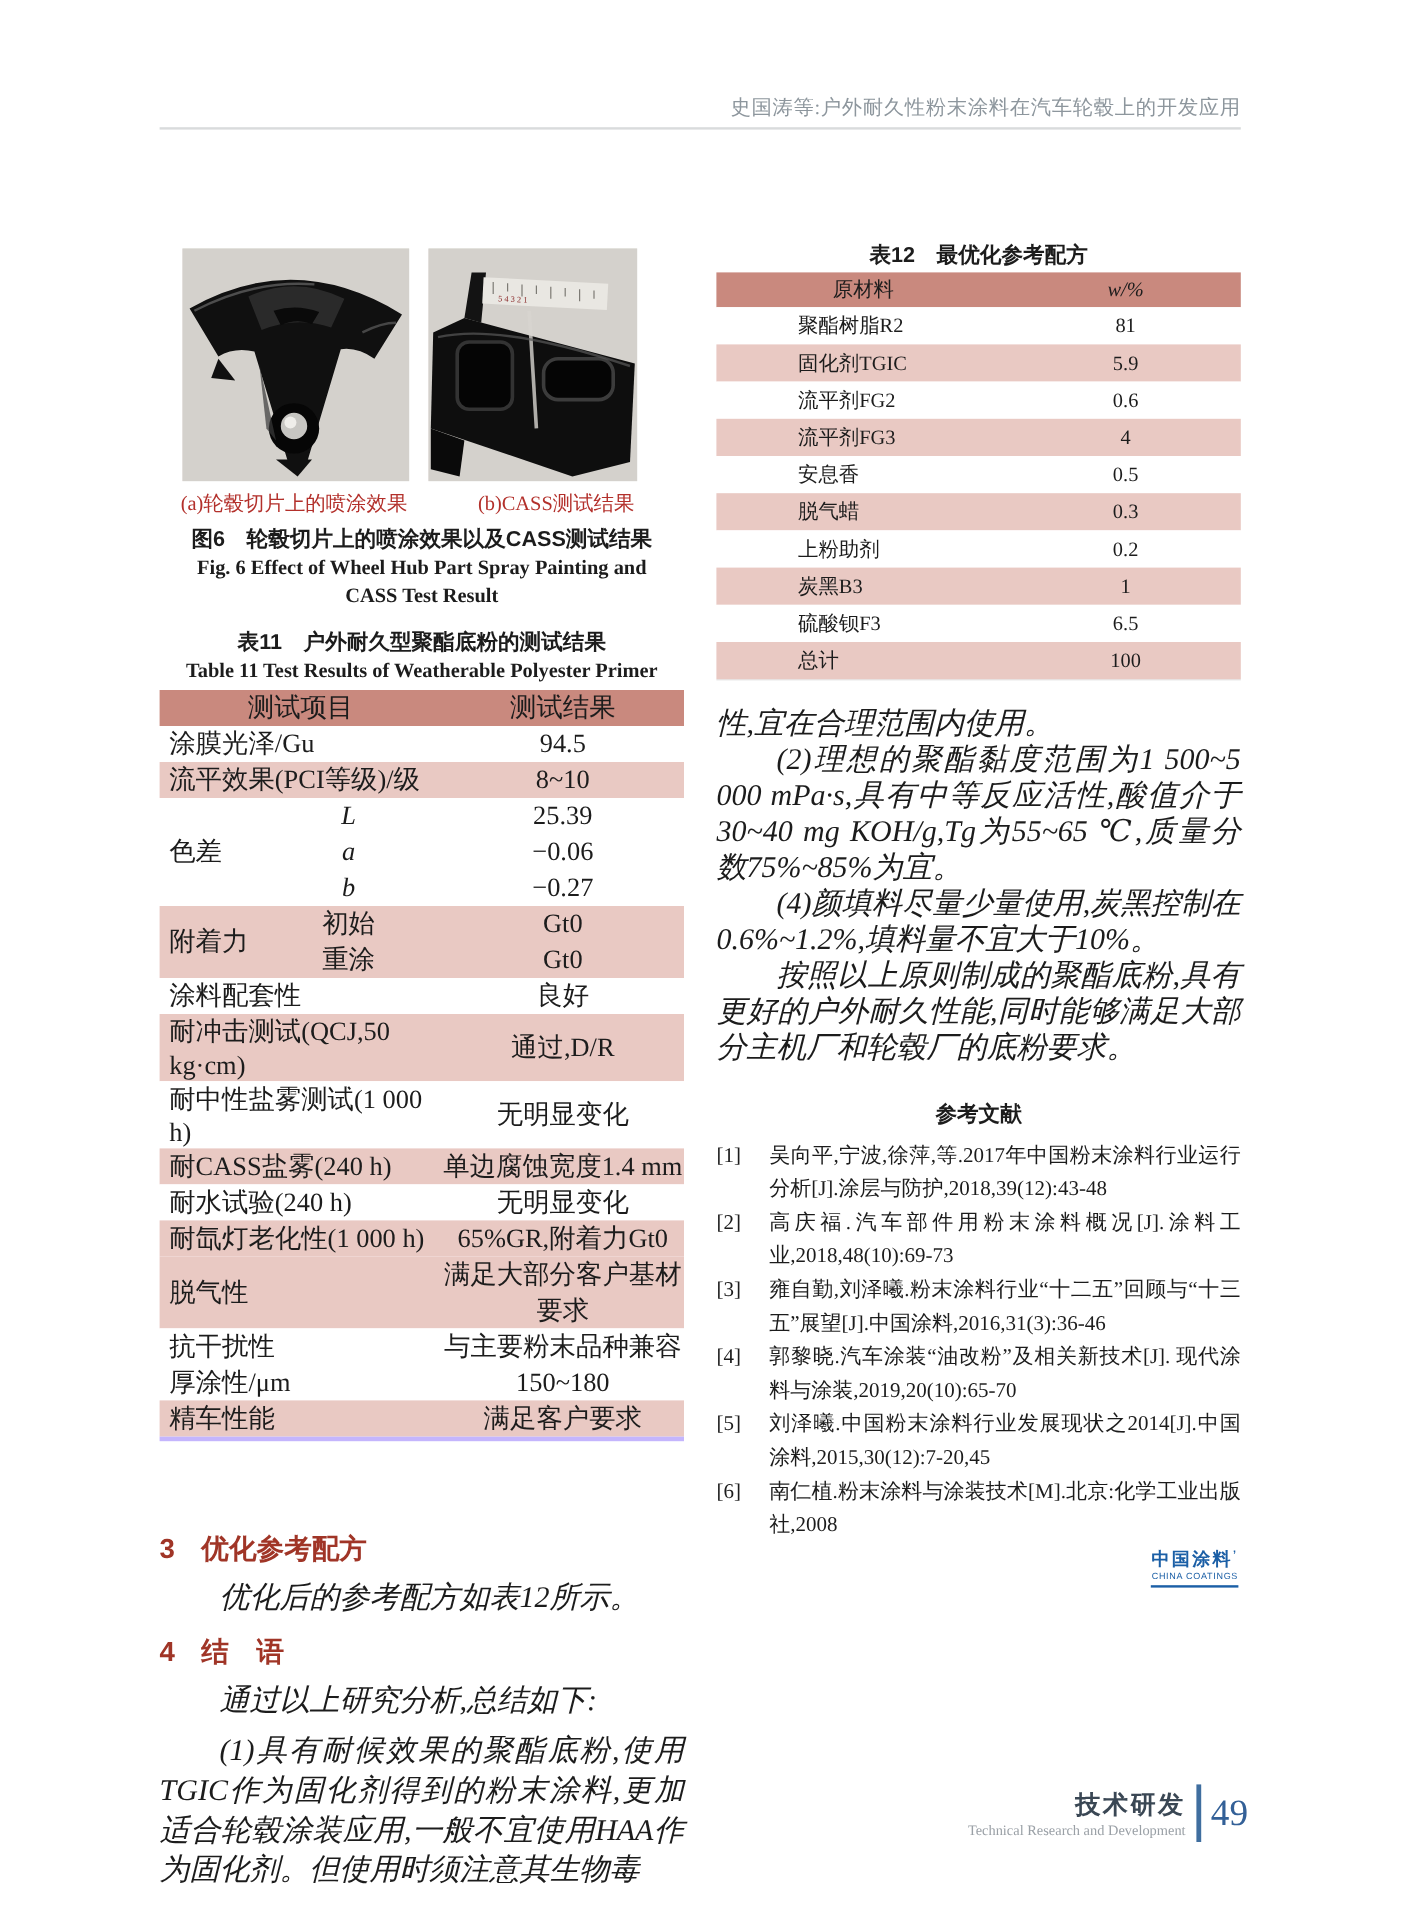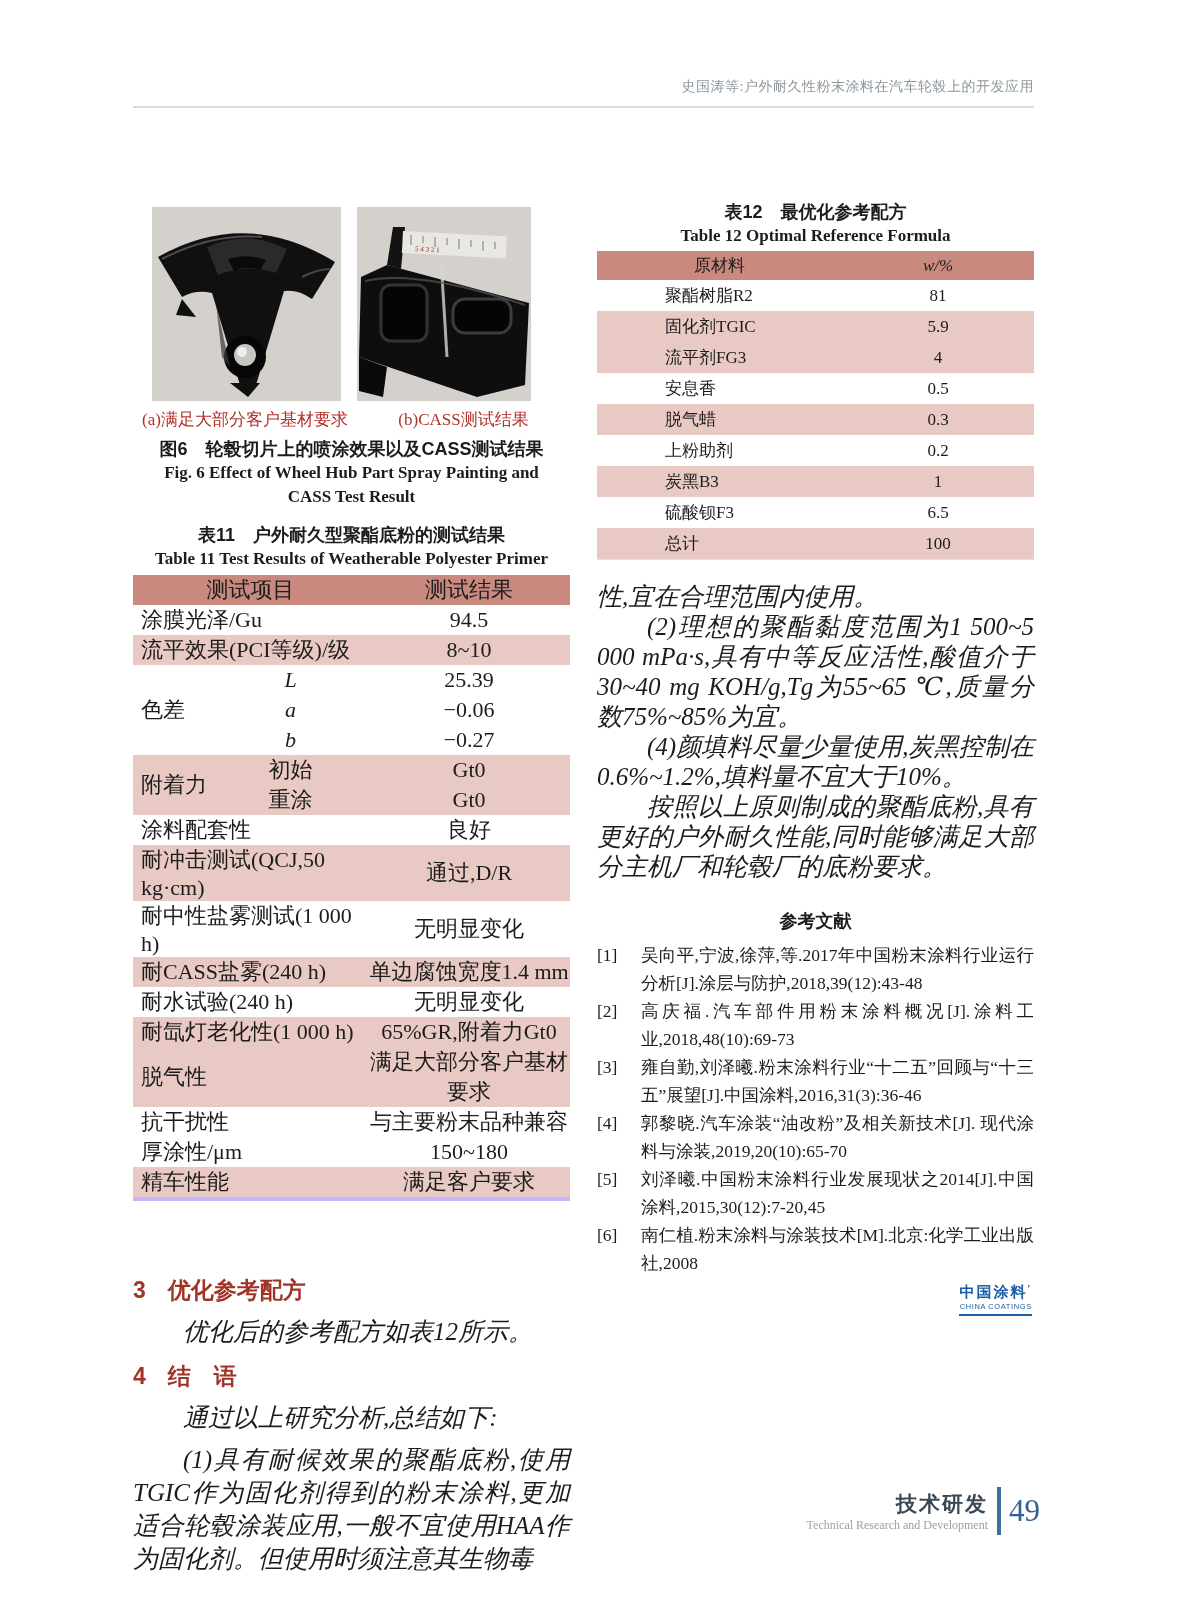--- a/index.html
+++ b/index.html
@@ -1,20 +1,20 @@
 <!DOCTYPE html>
 <html><head>
 <meta charset="utf-8">
 <style>
   html,body{margin:0;padding:0;background:#ffffff;}
   .page{position:relative;width:1187px;height:1600px;background:#ffffff;overflow:hidden;
         font-family:"Liberation Serif","DejaVu Serif",serif;color:#1c1c1c;}
   
   .hdr{position:absolute;top:78px;left:133px;width:901px;text-align:right;
-       font-size:14px;color:#8d969d;letter-spacing:0.5px;}
+       font-size:17px;color:#8d969d;letter-spacing:0.5px;}
   .hdr-rule{position:absolute;top:106px;left:133px;width:901px;height:2px;background:#d9dbdc;}
   
   .col{position:absolute;top:195px;width:437px;}
   .col.left{left:133px;}
   .col.right{left:597px;}
   
   .photos{display:flex;gap:16px;margin:12px 0 0 19px;height:194px;}
   .photo{background:#d8d5d0;overflow:hidden;position:relative;}
   .photo.pa{width:189px;height:194px;}
   .photo.pb{width:174px;height:194px;}
@@ -135,21 +135,21 @@
           <path d="M84,52 L90,150" stroke="#d8d5d0" stroke-width="3" opacity="0.8"></path>
           <rect x="96" y="92" width="58" height="34" rx="12" fill="#050505" stroke="#3c3c3c" stroke-width="3"></rect>
           <rect x="24" y="78" width="46" height="56" rx="10" fill="#050505" stroke="#333333" stroke-width="3"></rect>
           <path d="M8,74 Q60,62 168,98" stroke="#585858" stroke-width="2" fill="none" opacity="0.7"></path>
           <path d="M2,150 L30,160 L26,190 L2,184 Z" fill="#0a0a0a"></path>
         </svg>
       </div>
     </div>
 
     <div class="photo-caps">
-      <span class="capA cap-red">(a)满足大部分客户基材要求</span>
+      <span class="capA cap-red">(a)轮毂切片上的喷涂效果</span>
       <span class="capB cap-red">(b)CASS测试结果</span>
     </div>
     <div class="figtitle-cn">图6　轮毂切片上的喷涂效果以及CASS测试结果</div>
     <div class="figtitle-en">Fig. 6 Effect of Wheel Hub Part Spray Painting and</div>
     <div class="figtitle-en">CASS Test Result</div>
 
     <div class="tbl-title-cn">表11　户外耐久型聚酯底粉的测试结果</div>
     <div class="tbl-title-en">Table 11 Test Results of Weatherable Polyester Primer</div>
 
     <div class="t11">
@@ -245,35 +245,38 @@
     <div class="sec-head s4">
       <span class="sec-num">4</span><span>结　语</span>
     </div>
     <p class="body indent">通过以上研究分析,总结如下:</p>
     <p class="body indent">(1)具有耐候效果的聚酯底粉,使用TGIC作为固化剂得到的粉末涂料,更加适合轮毂涂装应用,一般不宜使用HAA作为固化剂。但使用时须注意其生物毒</p>
   </div>
 
   <div class="col right">
 
     <div class="tbl-title-cn" style="margin-top:5px;">表12　最优化参考配方</div>
-    <div class="tbl-title-en">Table 12 Optimal Reference Formula</div>
 
     <div class="t12">
       <div class="t12-row head">
         <div class="c1">原材料</div>
         <div class="c2">w/%</div>
       </div>
       <div class="t12-row white">
         <div class="c1">聚酯树脂R2</div>
         <div class="c2">81</div>
       </div>
       <div class="t12-row pink">
         <div class="c1">固化剂TGIC</div>
         <div class="c2">5.9</div>
       </div>
+      <div class="t12-row white">
+        <div class="c1">流平剂FG2</div>
+        <div class="c2">0.6</div>
+      </div>
       <div class="t12-row pink">
         <div class="c1">流平剂FG3</div>
         <div class="c2">4</div>
       </div>
       <div class="t12-row white">
         <div class="c1">安息香</div>
         <div class="c2">0.5</div>
       </div>
       <div class="t12-row pink">
         <div class="c1">脱气蜡</div>

